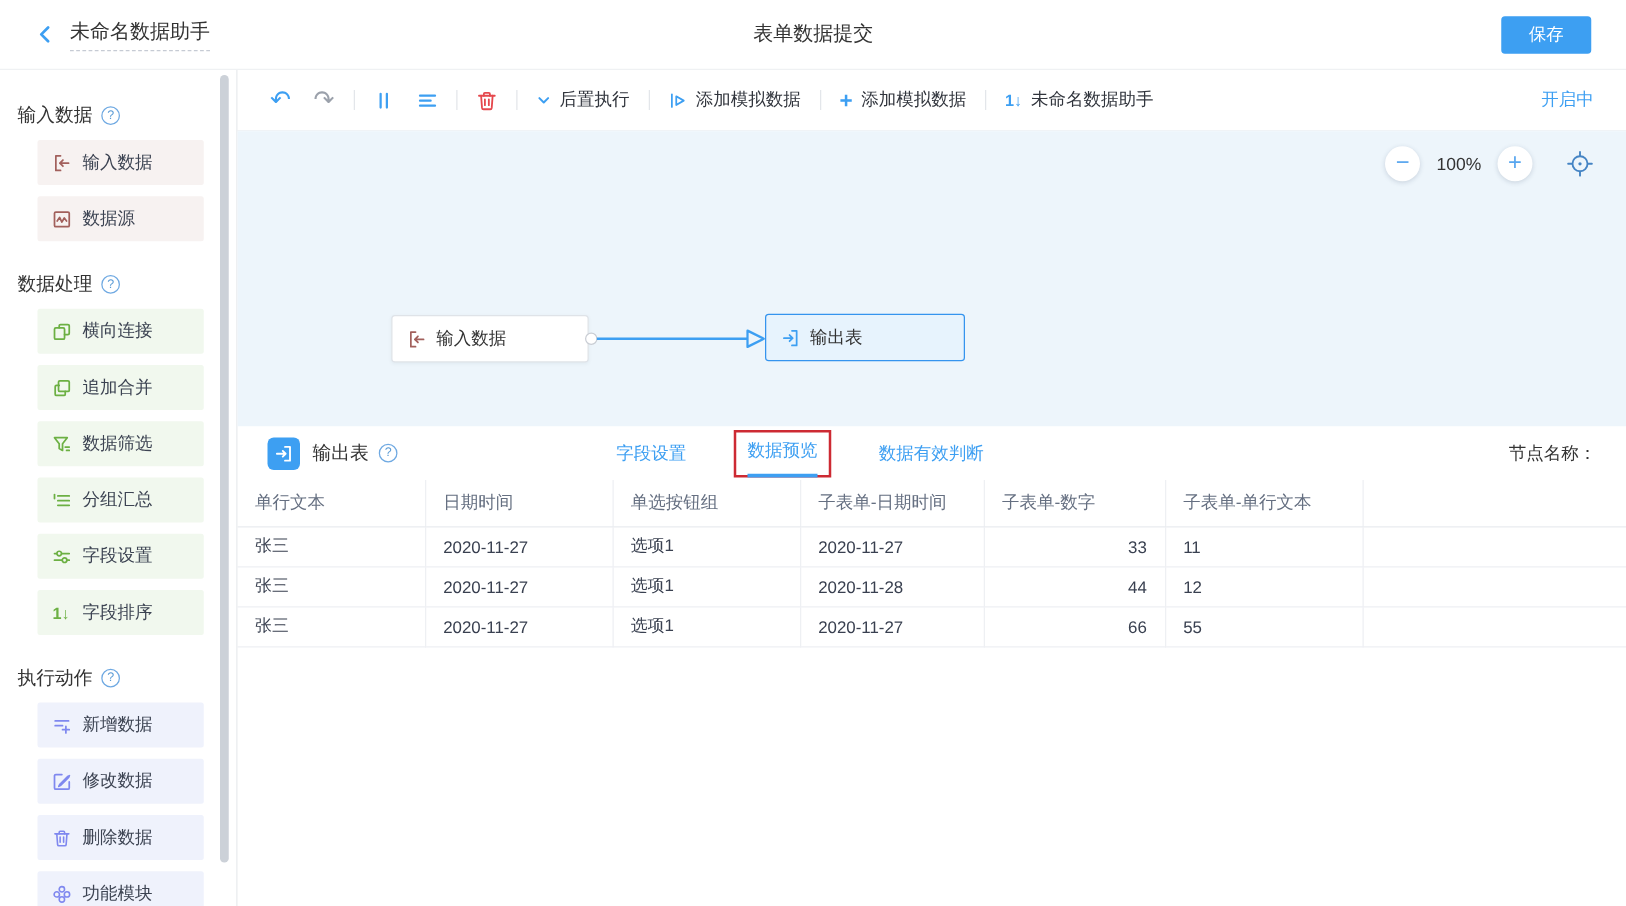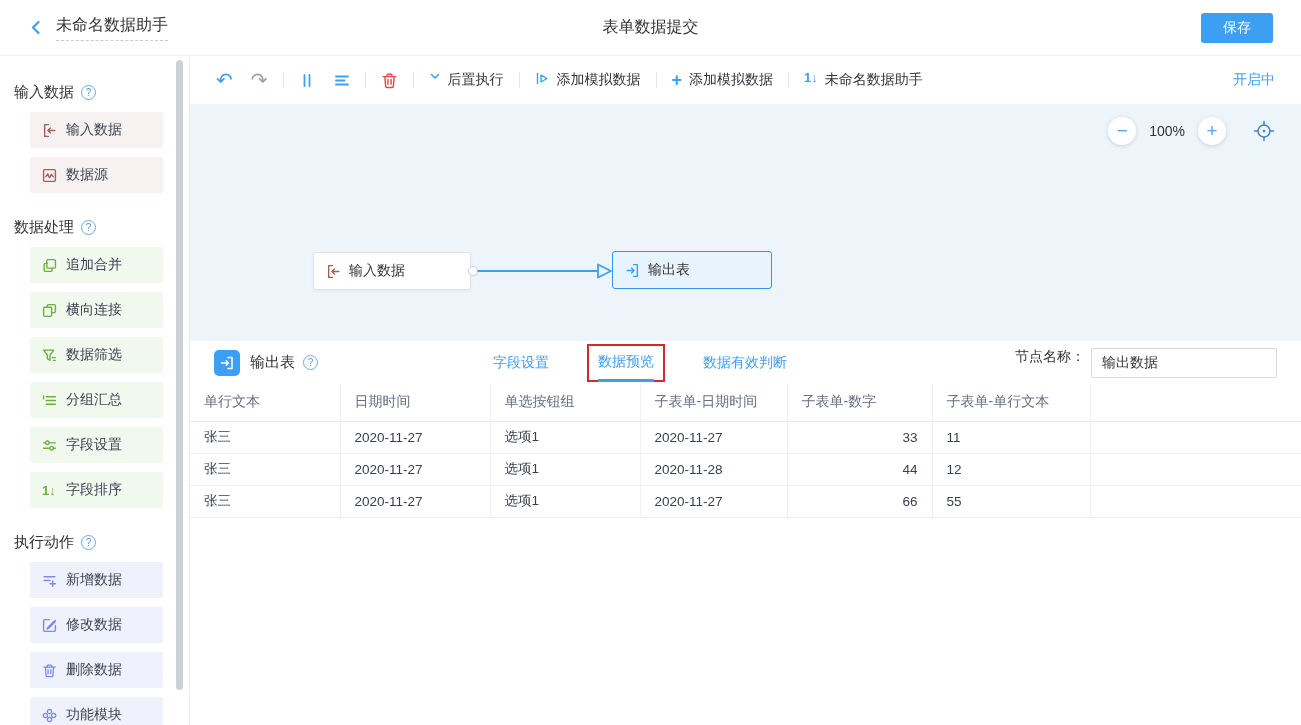--- a/index.html
+++ b/index.html
@@ -41,21 +41,21 @@
   .main { flex:1; display:flex; flex-direction:column; min-width:0; }
 
   
   .tbar { height:49px; flex:0 0 49px; display:flex; align-items:center; padding:0 26px;
     background:#fff; border-bottom:1px solid #f0f3f6; font-size:14px; }
   .sep { width:1px; height:16px; background:#e3e6ea; margin:0 15px; }
   .tb-glyph { font-size:20px; line-height:1; cursor:pointer; }
   .undo { color:#3d9ff2; } .redo { color:#9ba1ab; margin-left:18px; }
   .tb-ic { display:inline-flex; align-items:center; cursor:pointer; }
   .tb-ic + .tb-ic { margin-left:20px; }
-  .tb-btn { display:inline-flex; align-items:flex-start; gap:7px; background:none; border:none;
+  .tb-btn { display:inline-flex; align-items:center; gap:7px; background:none; border:none;
     font-size:14px; color:#31353d; cursor:pointer; font-family:inherit; }
   .plusglyph { color:#3d9ff2; font-size:18px; font-weight:bold; line-height:1; }
   .orderglyph { color:#3d9ff2; font-size:13px; font-weight:bold; line-height:1; }
   .spacer { flex:1; }
   .status { color:#3d9ff2; cursor:pointer; }
 
   
   .canvas { height:236px; flex:0 0 236px; background:#edf5fb; position:relative; }
   .zoombar { position:absolute; top:12px; right:26px; display:flex; align-items:center; gap:13px; }
   .zbtn { width:28px; height:28px; border-radius:50%; background:#fff; color:#58a6ef;
@@ -138,31 +138,31 @@
         </div>
       </div>
 
       <div class="sb-sec">
         <div class="sb-title-row">
           <span class="sb-title">数据处理</span>
           <span class="help">?</span>
         </div>
         <div class="sb-item theme-green">
           <svg class="ic" viewBox="0 0 14 14" fill="none" stroke="currentColor" stroke-width="1.3" stroke-linecap="round" stroke-linejoin="round">
+              <rect x="1.5" y="4" width="7.5" height="8.5" rx="1"></rect>
+              <path d="M5 4 V2.5 a1 1 0 0 1 1-1 h5.5 a1 1 0 0 1 1 1 v5.5 a1 1 0 0 1 -1 1 H9"></path>
+            </svg>
+          <span>横向连接</span>
+        </div>
+        <div class="sb-item theme-green">
+          <svg class="ic" viewBox="0 0 14 14" fill="none" stroke="currentColor" stroke-width="1.3" stroke-linecap="round" stroke-linejoin="round">
               <rect x="4.5" y="1.5" width="8" height="8" rx="1"></rect>
               <path d="M9.5 9.5 v2 a1 1 0 0 1 -1 1 h-5.5 a1 1 0 0 1 -1 -1 V6 a1 1 0 0 1 1-1 h2"></path>
             </svg>
           <span>追加合并</span>
-        </div>
-        <div class="sb-item theme-green">
-          <svg class="ic" viewBox="0 0 14 14" fill="none" stroke="currentColor" stroke-width="1.3" stroke-linecap="round" stroke-linejoin="round">
-              <rect x="1.5" y="4" width="7.5" height="8.5" rx="1"></rect>
-              <path d="M5 4 V2.5 a1 1 0 0 1 1-1 h5.5 a1 1 0 0 1 1 1 v5.5 a1 1 0 0 1 -1 1 H9"></path>
-            </svg>
-          <span>横向连接</span>
         </div>
         <div class="sb-item theme-green">
           <svg class="ic" viewBox="0 0 14 14" fill="none" stroke="currentColor" stroke-width="1.3" stroke-linecap="round" stroke-linejoin="round">
               <path d="M1.5 2 H11 L7.5 6.5 V11.5 L5 10 V6.5 Z"></path>
               <path d="M9.5 9 h3 M10.5 11.5 h2"></path>
             </svg>
           <span>数据筛选</span>
         </div>
         <div class="sb-item theme-green">
           <svg class="ic" viewBox="0 0 14 14" fill="none" stroke="currentColor" stroke-width="1.3" stroke-linecap="round" stroke-linejoin="round">
@@ -330,21 +330,20 @@
           <nav class="tabs">
             <span class="tab">字段设置</span>
             <span class="tab-box">
               <span class="tab active">数据预览</span>
             </span>
             <span class="tab">数据有效判断</span>
           </nav>
 
           <div class="node-name">
             <label>节点名称：</label>
-            <input value="输出数据" style="">
           </div>
         </div>
 
         <table>
           <colgroup>
             <col style="width:150px">
               <col style="width:150px">
               <col style="width:150px">
             <col style="width:147px">
               <col style="width:145px">

